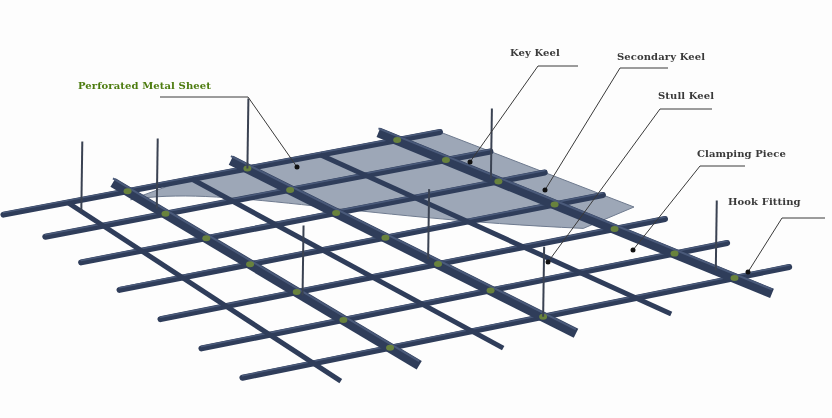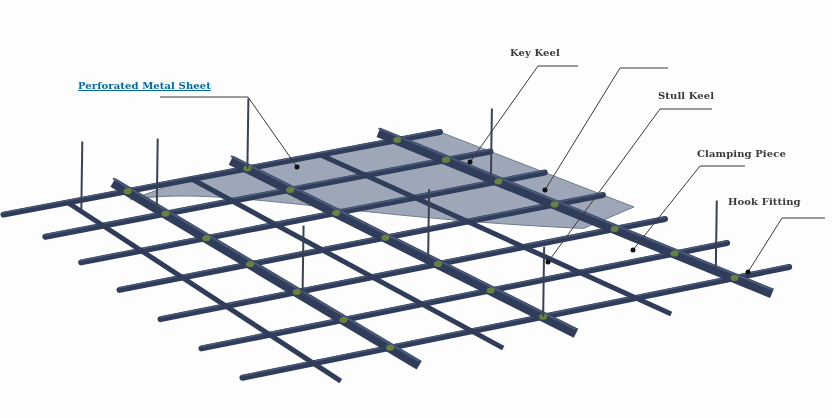--- a/index.html
+++ b/index.html
@@ -84,18 +84,19 @@
         <circle cx="545" cy="190" r="2.5" fill="#111"></circle>
         <polyline points="712,109 660,109 548,262" fill="none" stroke="#3a3a3a" stroke-width="1"></polyline>
         <circle cx="548" cy="262" r="2.5" fill="#111"></circle>
         <polyline points="745,166 700,166 633,250" fill="none" stroke="#3a3a3a" stroke-width="1"></polyline>
         <circle cx="633" cy="250" r="2.5" fill="#111"></circle>
         <polyline points="825,218 782,218 748,272" fill="none" stroke="#3a3a3a" stroke-width="1"></polyline>
         <circle cx="748" cy="272" r="2.5" fill="#111"></circle>
       </g>
   </svg>
 
-  <div class="label" style="left: 78px; top: 80px; color: #0369a1; text-decoration: underline;">Perforated Metal Sheet</div>
+  <div class="label" style="left: 78px; top: 80px; color: #4d7c0f;">Perforated Metal Sheet</div>
   <div class="label" style="left: 510px; top: 47px; color: rgb(58, 58, 58);">Key Keel</div>
+  <div class="label" style="left: 617px; top: 51px; color: rgb(58, 58, 58);">Secondary Keel</div>
   <div class="label" style="left: 658px; top: 90px; color: rgb(58, 58, 58);">Stull Keel</div>
   <div class="label" style="left: 728px; top: 196px; color: rgb(58, 58, 58);">Hook Fitting</div>
   <div class="label" style="left: 697px; top: 148px; color: rgb(58, 58, 58);">Clamping Piece</div>
 </div>
 
 </body></html>

